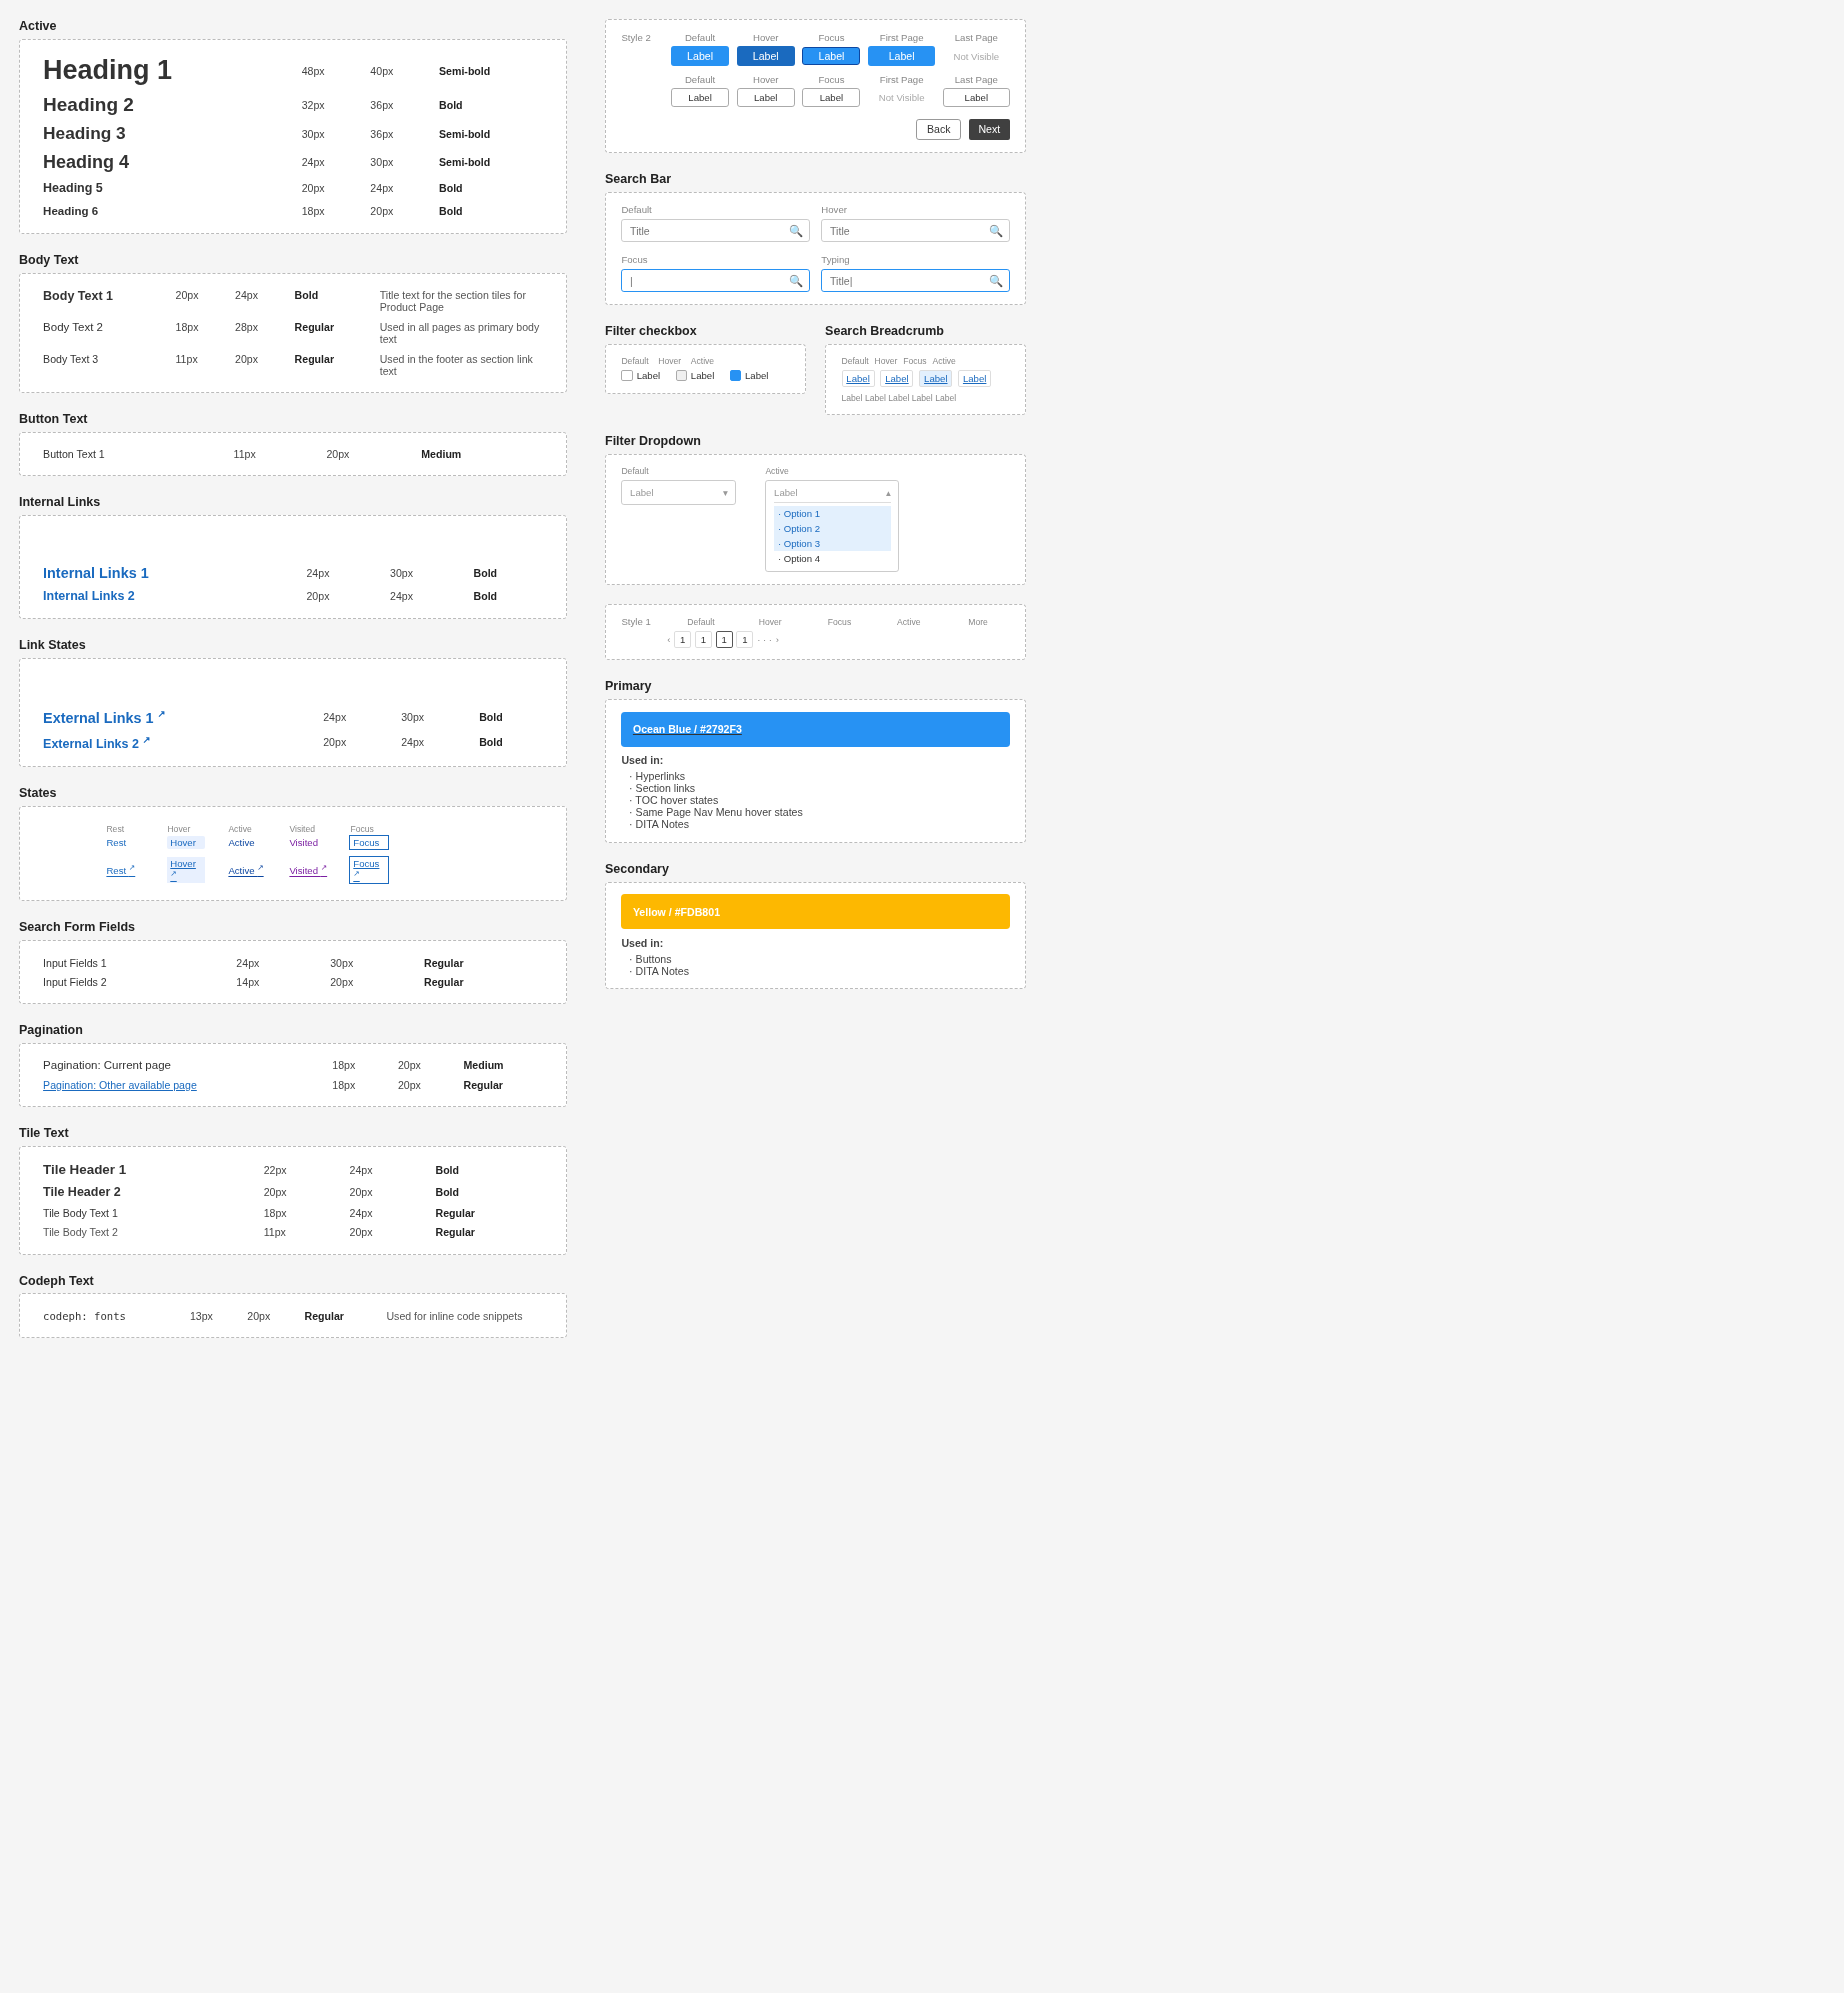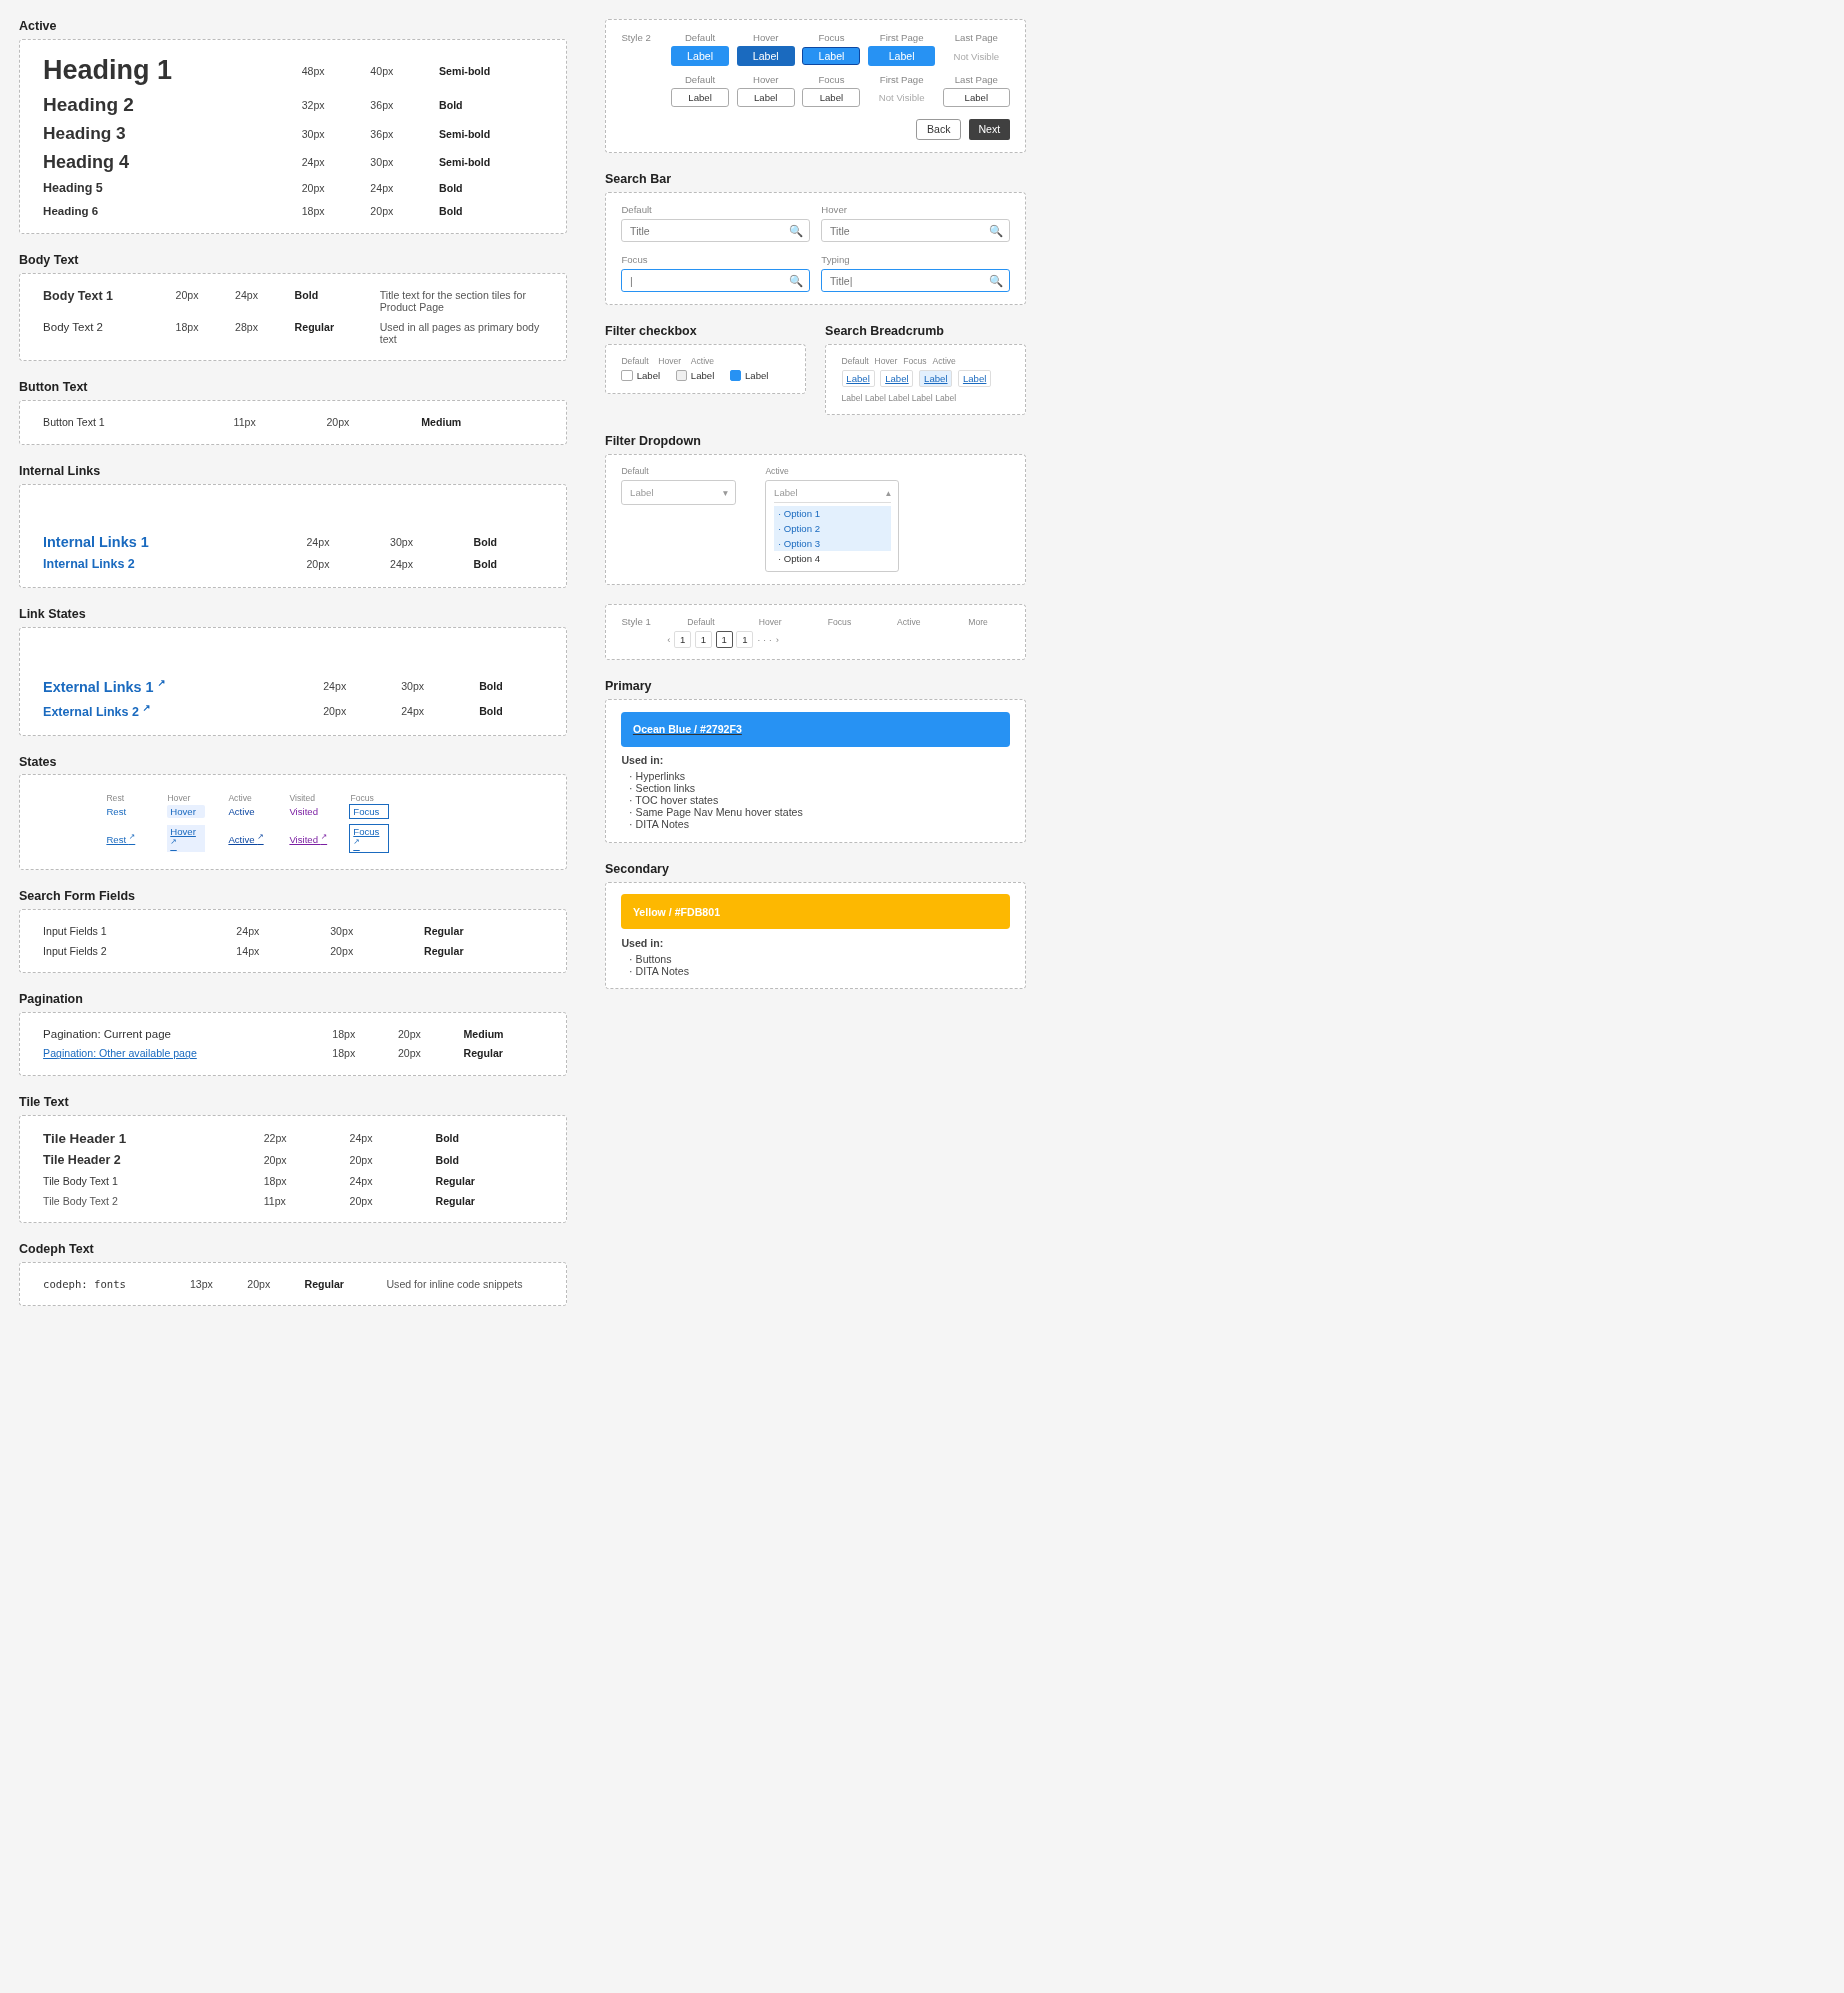--- a/index.html
+++ b/index.html
@@ -200,20 +200,27 @@
               <td class="weight-col">Bold</td>
               <td class="desc-col">Title text for the section tiles for Product Page</td>
             </tr>
             <tr>
               <td><span class="bt2">Body Text 2</span></td>
               <td class="meta-col">18px</td>
               <td class="meta-col">28px</td>
               <td class="weight-col">Regular</td>
               <td class="desc-col">Used in all pages as primary body text</td>
             </tr>
+            <tr>
+              <td><span class="bt3">Body Text 3</span></td>
+              <td class="meta-col">11px</td>
+              <td class="meta-col">20px</td>
+              <td class="weight-col">Regular</td>
+              <td class="desc-col">Used in the footer as section link text</td>
+            </tr>
           </tbody>
         </table>
       </div>
     </div>
 
     <div>
       <div class="section-title">Button Text</div>
       <div class="dashed-box">
         <table class="button-text-table">
           <tbody>

